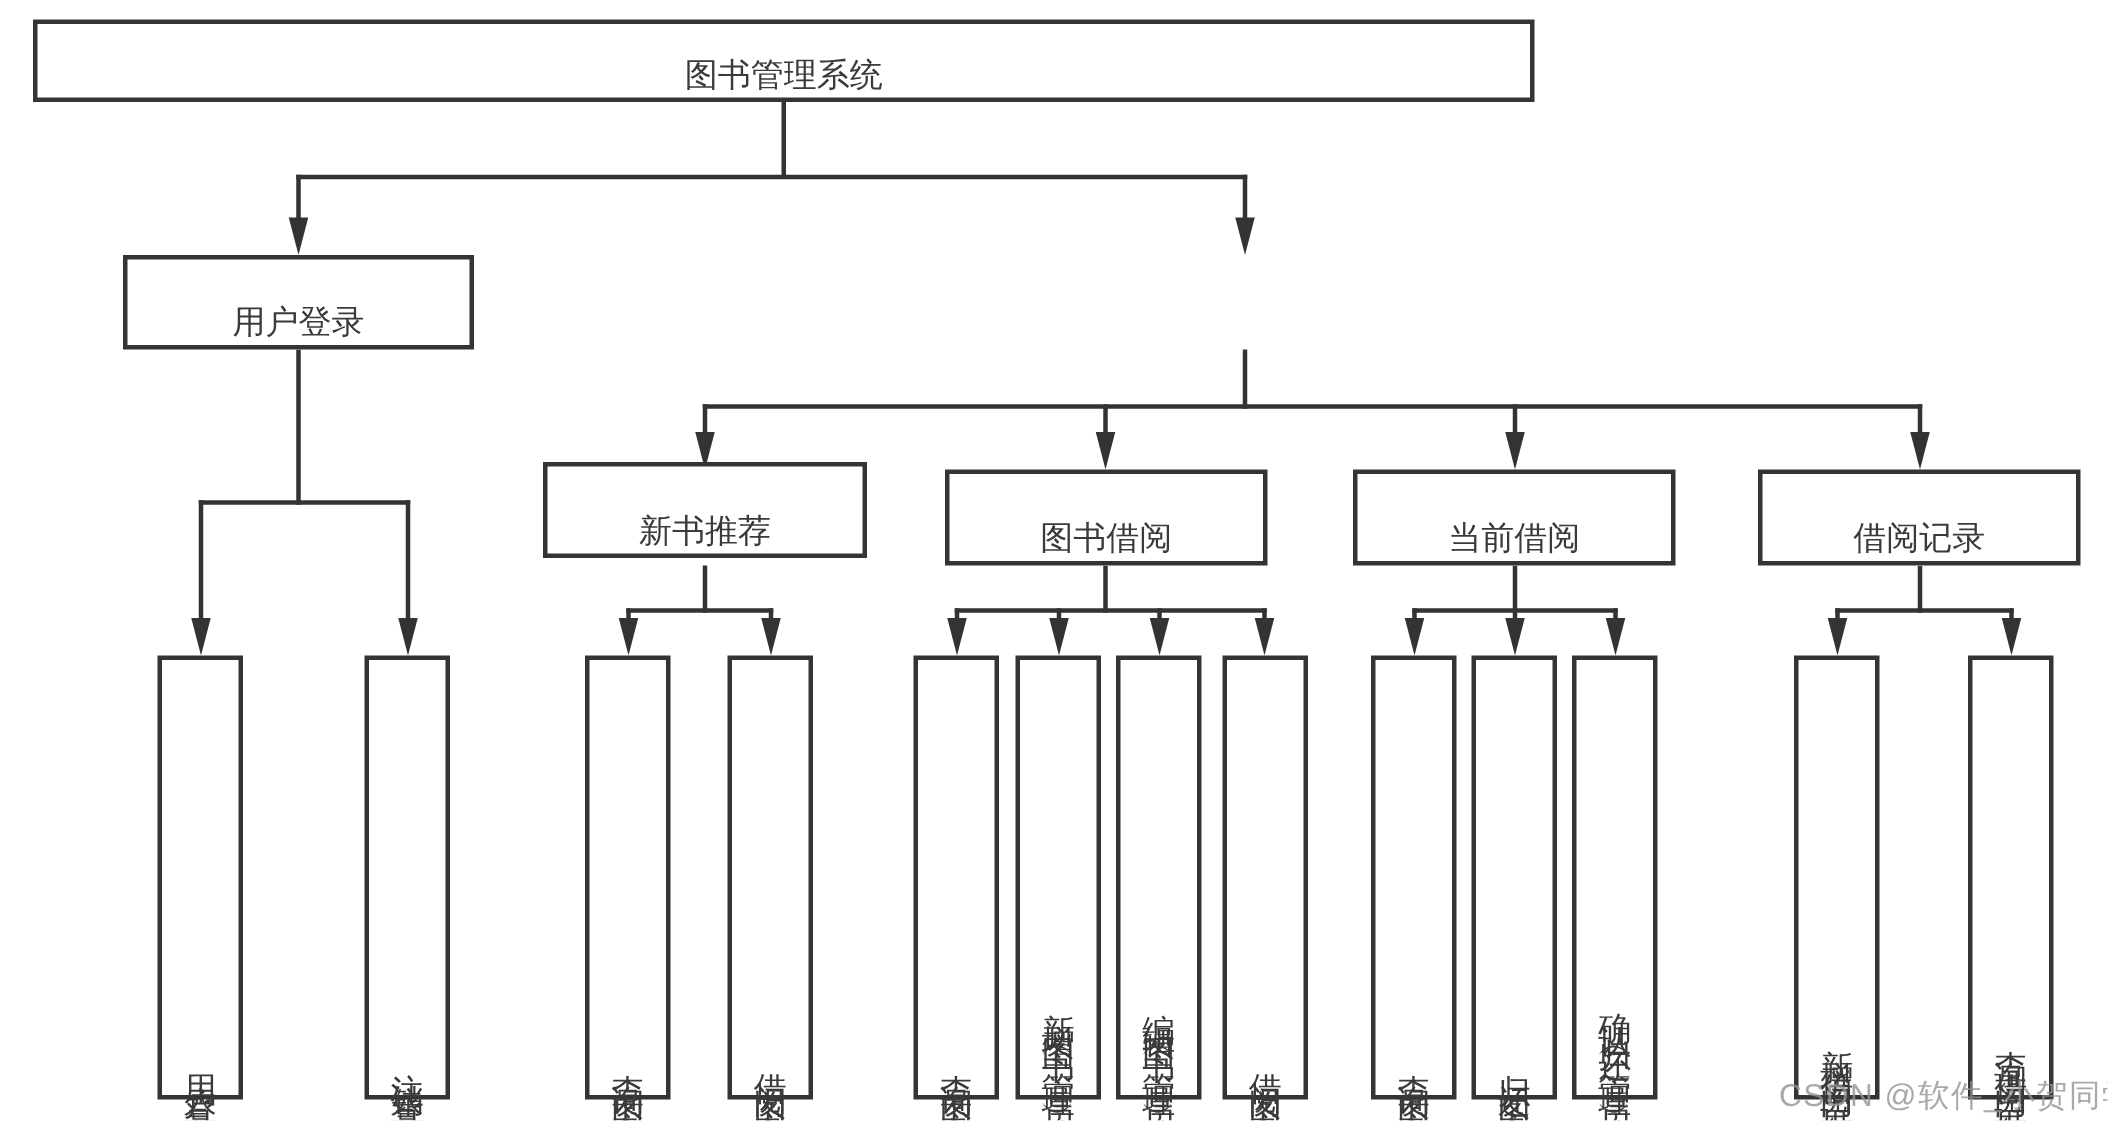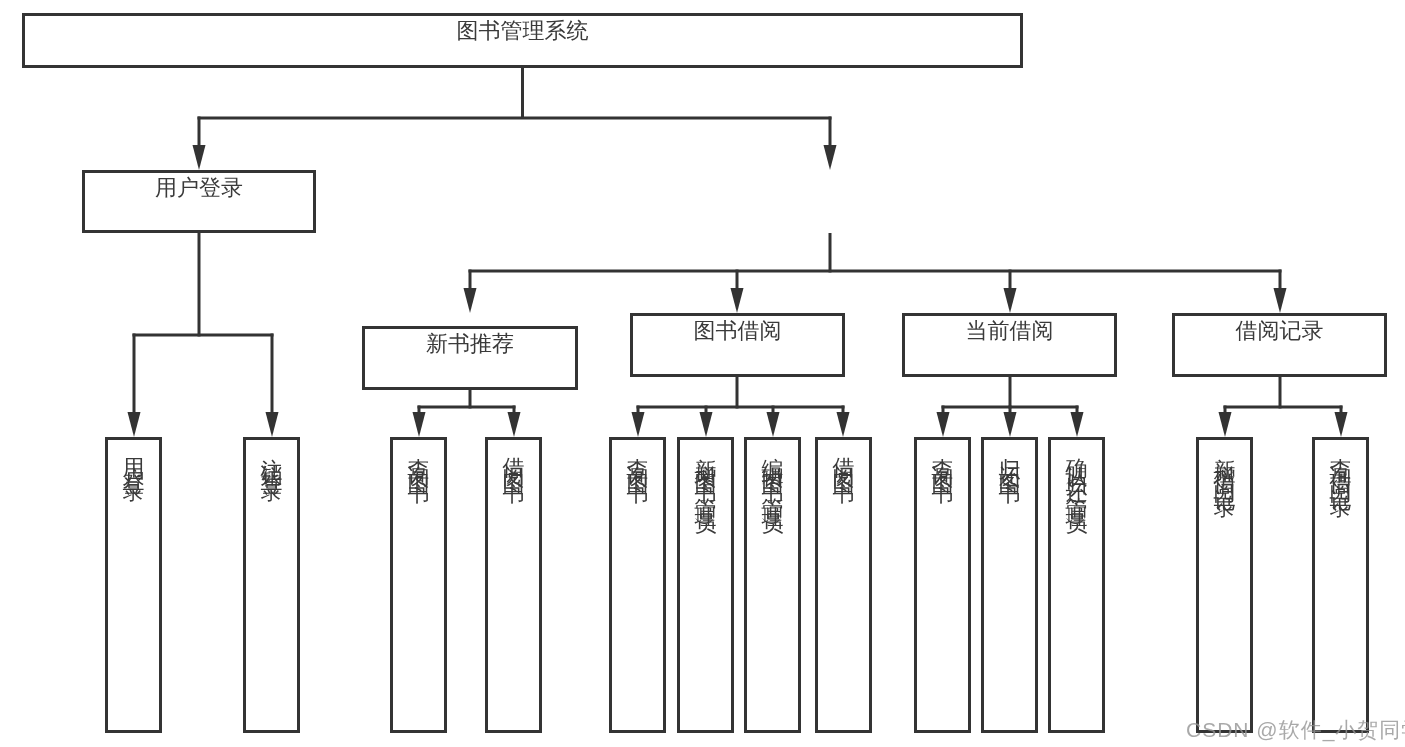--- a/index.html
+++ b/index.html
@@ -11,21 +11,21 @@
     overflow:hidden;
   }
   .wires{position:absolute;left:0;top:0;z-index:1;}
   .wires line{stroke:#333333;stroke-width:3;}
   .wires polygon{fill:#333333;}
   .box{
     position:absolute;
     box-sizing:border-box;
     border:3px solid #343434;
     background:#ffffff;
-    display:flex;align-items:flex-start;justify-content:center;
+    display:flex;align-items:flex-end;justify-content:center;
     color:#3a3a3a;
     font-size:22px;
     z-index:2;
   }
   .leaf span{
     writing-mode:vertical-rl;
     text-orientation:mixed;
     letter-spacing:8px;
     line-height:1;
   }
@@ -107,21 +107,21 @@
   </svg>
 
   <div class="box" style="left:22px;top:13px;width:1001px;height:55px">
     <span>图书管理系统</span>
   </div>
 
   <div class="box" style="left:82px;top:170px;width:234px;height:63px">
     <span>用户登录</span>
   </div>
 
-  <div class="box" style="left:362px;top:326px;width:216px;height:64px">
+  <div class="box" style="left:362px;top:308px;width:216px;height:64px">
     <span>新书推荐</span>
   </div>
   <div class="box" style="left:902px;top:313px;width:215px;height:64px">
     <span>当前借阅</span>
   </div>
   <div class="box" style="left:630px;top:313px;width:215px;height:64px">
     <span>图书借阅</span>
   </div>
   <div class="box" style="left:1172px;top:313px;width:215px;height:64px">
     <span>借阅记录</span>

